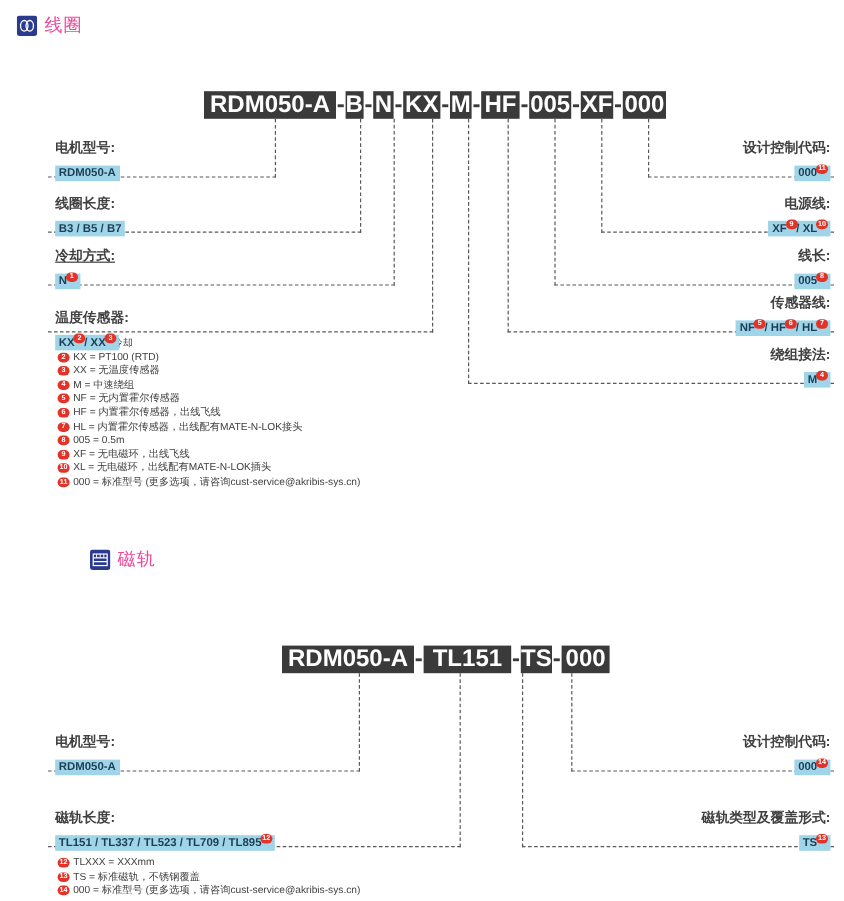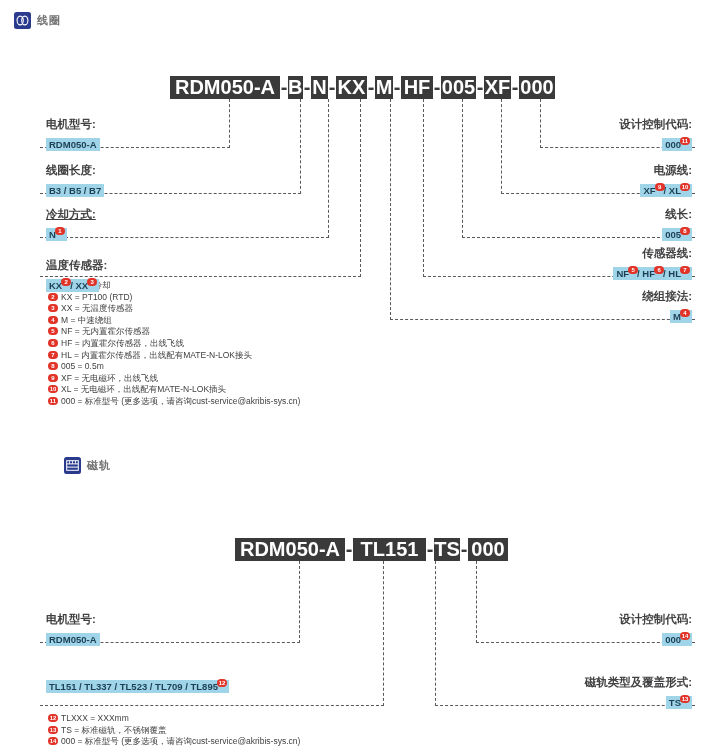--- a/index.html
+++ b/index.html
@@ -1,20 +1,20 @@
 <!DOCTYPE html>
 <html style="--brand-blue: #2a3b8d; --highlight: #9fd4e9; --marker-red: #e23328; --segment-dark: #3a3a3a; --line-gray: #58595b;"><head>
 <meta charset="utf-8">
 <style>
   html,body{margin:0;padding:0;background:#fff;}
   #page{position:relative;width:703px;height:751px;background:#fff;overflow:hidden;
         font-family:"Liberation Sans","DejaVu Sans",sans-serif;color:#414042;}
 
   .sec-header{position:absolute;display:flex;align-items:center;gap:6px;}
-  .htitle{font-size:11px;font-weight:700;color:#737373;letter-spacing:1px;}
+  .htitle{font-size:15px;font-weight:400;color:#ec4899;letter-spacing:1px;}
   .hicon{display:inline-flex;width:17px;height:17px;}
 
   .pnbar{position:absolute;display:flex;align-items:center;white-space:nowrap;}
   .pnbox{display:inline-block;background:var(--segment-dark,#3a3a3a);color:#fff;font-weight:700;
          font-size:20px;line-height:23px;height:23px;text-align:center;}
   .pndash{display:inline-block;width:8px;text-align:center;color:var(--segment-dark,#3a3a3a);
           font-weight:700;font-size:20px;line-height:23px;}
 
   .conn{position:absolute;}
   .conn.l{border-right:1px dashed var(--line-gray,#58595b);border-bottom:1px dashed var(--line-gray,#58595b);}
@@ -126,21 +126,21 @@
       <div class="fnote"><span class="fnum">4</span><span>M = 中速绕组</span></div>
       <div class="fnote"><span class="fnum">5</span><span>NF = 无内置霍尔传感器</span></div>
       <div class="fnote"><span class="fnum">6</span><span>HF = 内置霍尔传感器，出线飞线</span></div>
       <div class="fnote"><span class="fnum">7</span><span>HL = 内置霍尔传感器，出线配有MATE-N-LOK接头</span></div>
       <div class="fnote"><span class="fnum">8</span><span>005 = 0.5m</span></div>
       <div class="fnote"><span class="fnum">9</span><span>XF = 无电磁环，出线飞线</span></div>
       <div class="fnote"><span class="fnum">10</span><span>XL = 无电磁环，出线配有MATE-N-LOK插头</span></div>
       <div class="fnote"><span class="fnum">11</span><span>000 = 标准型号 (更多选项，请咨询cust-service@akribis-sys.cn)</span></div>
     </div>
 
-  <div class="sec-header" style="left:20px;top:457px;padding-left:44px;">
+  <div class="sec-header" style="left:31px;top:457px;padding-left:44px;">
     <span class="hicon">
       <svg width="17" height="17" viewBox="0 0 17 17">
         <rect width="17" height="17" rx="2.5" fill="#2a3b8d"></rect>
         <rect x="2.7" y="3.7" width="11.6" height="9.6" fill="none" stroke="#fff" stroke-width="1"></rect>
         <line x1="2.7" y1="6.9" x2="14.3" y2="6.9" stroke="#fff" stroke-width="1"></line>
         <line x1="2.7" y1="10.1" x2="14.3" y2="10.1" stroke="#fff" stroke-width="1"></line>
         <line x1="5.5" y1="3.7" x2="5.5" y2="6.9" stroke="#fff" stroke-width="0.8"></line>
         <line x1="8.5" y1="3.7" x2="8.5" y2="6.9" stroke="#fff" stroke-width="0.8"></line>
         <line x1="11.5" y1="3.7" x2="11.5" y2="6.9" stroke="#fff" stroke-width="0.8"></line>
       </svg>
@@ -161,20 +161,21 @@
   <div class="conn l" style="left:40px;top:561px;width:259px;height:81px;"></div>
   <div class="conn l" style="left:40px;top:561px;width:343px;height:144px;"></div>
   <div class="conn r" style="left:476px;top:561px;width:218px;height:81px;"></div>
   <div class="conn r" style="left:435px;top:561px;width:259px;height:144px;"></div>
 
   <div class="field left" style="left:46px;top:613px;">
     <div class="flabel">电机型号:</div>
     <div class="fvalue"><span class="vt">RDM050-A</span></div>
   </div>
   <div class="field left" style="left:46px;top:676px;">
+    <div class="flabel">磁轨长度:</div>
     <div class="fvalue"><span class="vt">TL151 / TL337 / TL523 / TL709 / TL895</span><span class="supnum">12</span></div>
   </div>
   <div class="field right" style="right:11px;top:613px;">
     <div class="flabel">设计控制代码:</div>
     <div class="fvalue"><span class="vt">000</span><span class="supnum">14</span></div>
   </div>
   <div class="field right" style="right:11px;top:676px;">
     <div class="flabel">磁轨类型及覆盖形式:</div>
     <div class="fvalue"><span class="vt">TS</span><span class="supnum">13</span></div>
   </div>

